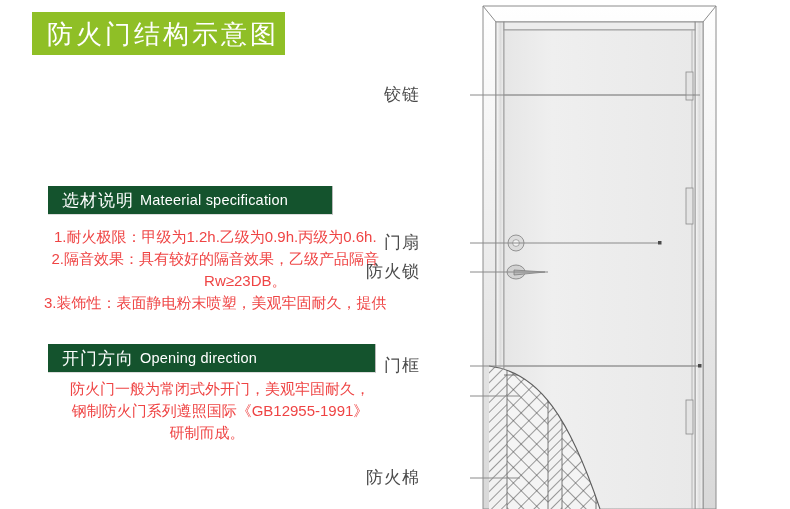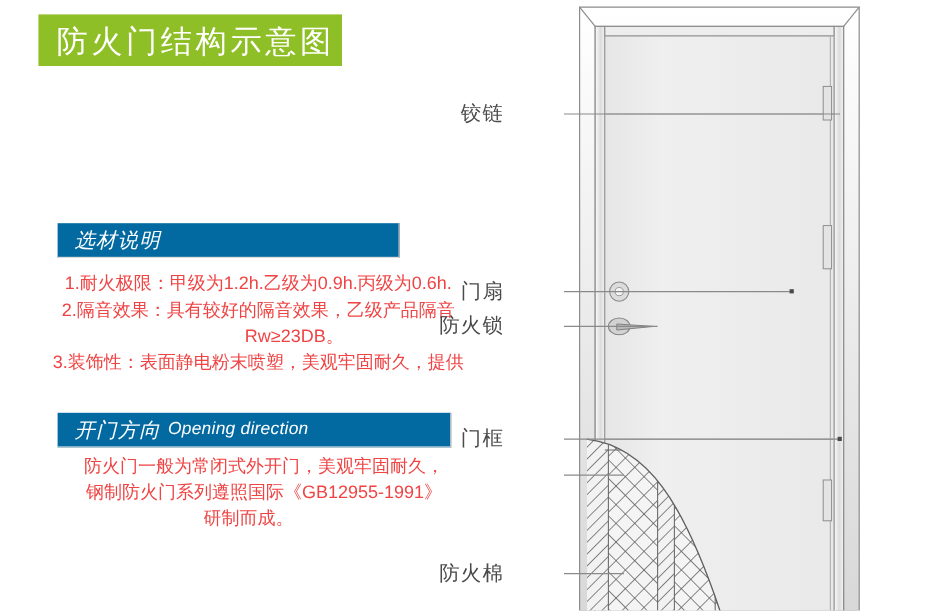--- a/index.html
+++ b/index.html
@@ -28,26 +28,25 @@
     letter-spacing:3px;
     font-weight:400;
     padding-left:15px;
     line-height:1;
     white-space:nowrap;
   }
 
   .sec-head{
     position:absolute;
     height:29px;
-    background:#0369a1;
+    background:#14532d;
     border-right:1px solid #b9b9b9;
     border-bottom:1px solid #dcdcdc;
     display:flex;align-items:center;
     box-sizing:border-box;
-    font-style:italic;
   }
   .sec-head .cn{
     color:#ffffff;font-size:17px;letter-spacing:1px;
     padding-left:14px;white-space:nowrap;line-height:1;
   }
   .sec-head .en{
     color:#ffffff;font-size:14.5px;letter-spacing:0.2px;
     padding-left:6px;white-space:nowrap;line-height:1;
   }
 
@@ -89,20 +88,21 @@
 <div id="page">
 
   <div id="left-col">
 
     <div id="title-banner">
       <span class="t">防火门结构示意图</span>
     </div>
 
     <div class="sec-head" id="head-material">
       <span class="cn">选材说明</span>
+      <span class="en">Mateerial specification</span>
     </div>
 
     <div class="body-text" id="mat-list">
       <span class="li">1.耐火极限：甲级为1.2h.乙级为0.9h.丙级为0.6h.</span>
       <span class="li">2.隔音效果：具有较好的隔音效果，乙级产品隔音</span>
       <span class="ind">Rw≥23DB。</span>
       <span class="li">3.装饰性：表面静电粉末喷塑，美观牢固耐久，提供</span>
     </div>
 
     <div class="sec-head" id="head-opening">

